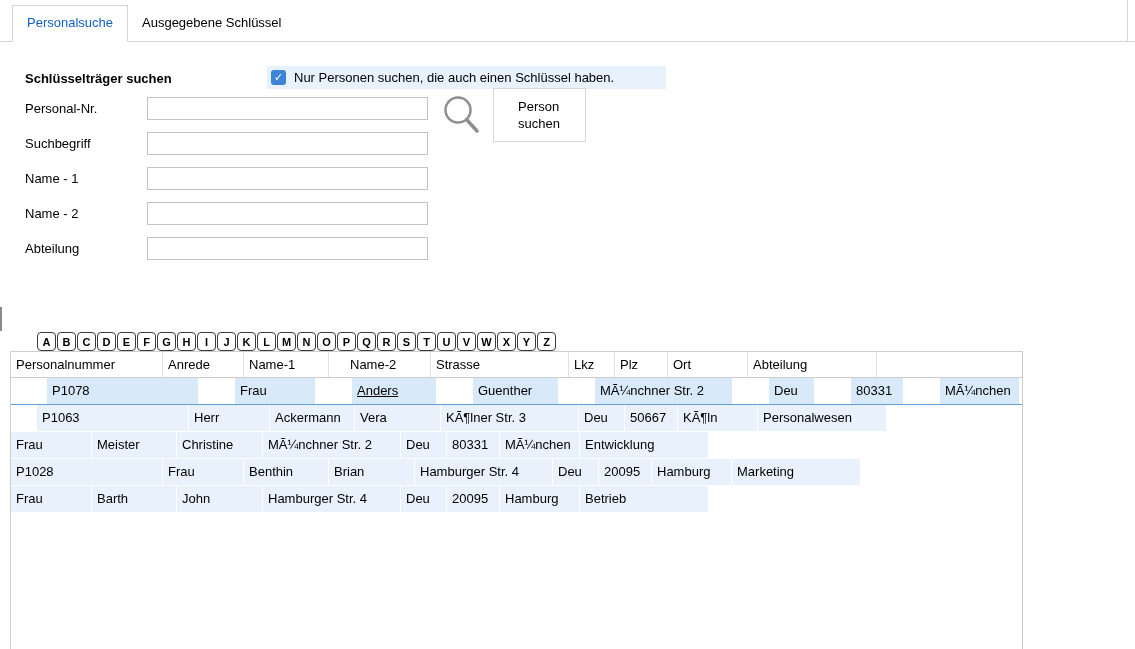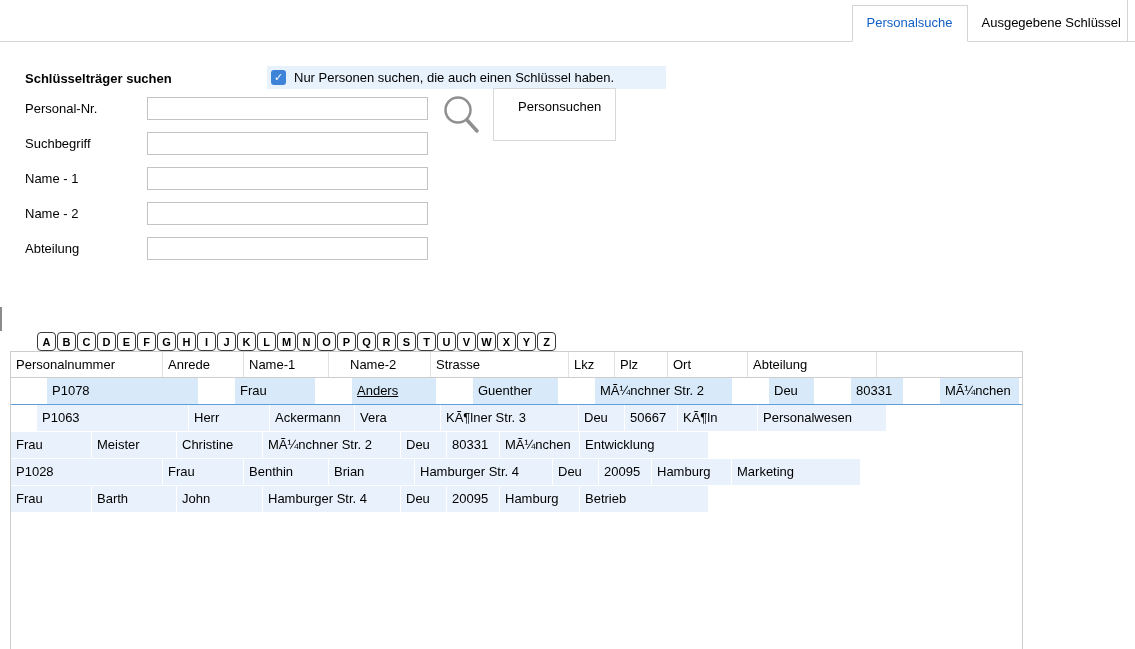--- a/index.html
+++ b/index.html
@@ -9,23 +9,22 @@
     background: #ffffff;
     font-family: "Liberation Sans", sans-serif;
     color: #000;
     overflow: hidden;
   }
 
   
   .tabstrip {
     position: absolute; top: 0; left: 0; right: 0; height: 42px;
     border-bottom: 1px solid #d4d4d4;
-    display: flex; align-items: flex-end; padding-left: 4px;
+    display: flex; align-items: flex-end; padding-left: 12px;
     background: #fff;
-    justify-content: flex-end;
   }
   .tab {
     font-size: 13px; padding: 9px 14px 11px 14px; cursor: default;
     white-space: nowrap;
   }
   .tab.active {
     color: #1260c6;
     background: #fff;
     border: 1px solid #d4d4d4;
     border-bottom: 1px solid #fff;
@@ -66,21 +65,21 @@
 
   .search-btn {
     position: absolute; left: 441px; top: 88px;
     display: flex; align-items: center; cursor: default;
   }
   .search-btn svg { display: block; margin-right: 10px; }
   .search-btn-text {
     border: 1px solid #d8d8d8; background: #fff;
     min-width: 93px; min-height: 53px;
     padding: 9px 14px 9px 24px;
-    display: flex; flex-direction: row; justify-content: center;
+    display: flex; flex-direction: column; justify-content: center;
     font-size: 13px; line-height: 17px;
   }
 
   .grip {
     position: absolute; left: 0; top: 307px; width: 2px; height: 24px;
     background: #8b8b8b;
   }
 
   
   .alphabet-bar { position: absolute; left: 37px; top: 332px; display: flex; }

